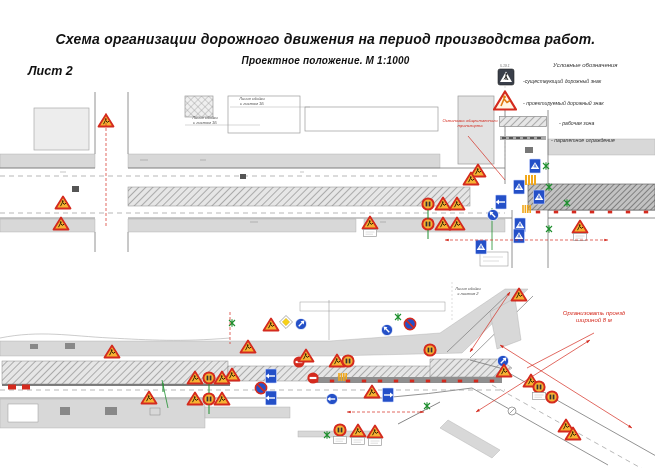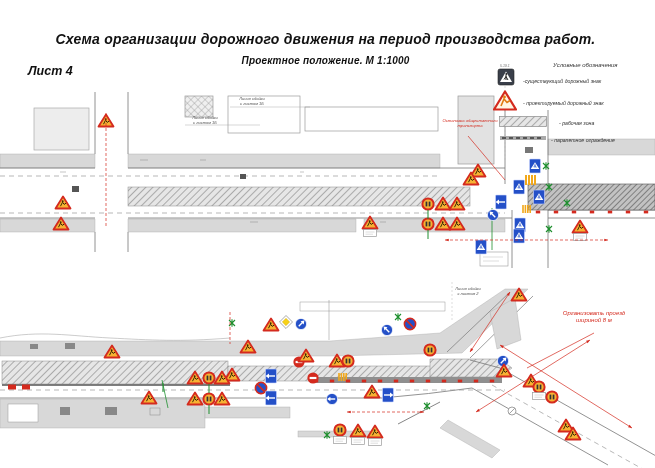--- a/index.html
+++ b/index.html
@@ -634,21 +634,21 @@
           <text x="468" y="290" font-size="4" fill="#555" text-anchor="middle" font-style="italic" font-family="&quot;Liberation Sans&quot;, sans-serif"><tspan x="468" dy="0">Линия сбойки</tspan><tspan x="468" dy="5.2">с листом 2</tspan></text>
           <text x="594" y="315" font-size="6" fill="#D42A1E" text-anchor="middle" font-style="italic" font-family="&quot;Liberation Sans&quot;, sans-serif"><tspan x="594" dy="0">Организовать проезд</tspan><tspan x="594" dy="7.2">шириной 8 м</tspan></text>
         </g>
     </g>
   </svg>
 
   <div class="title">
     <div>Схема организации дорожного движения на период производства работ.</div>
     <div class="l2">Проектное положение. М 1:1000</div>
   </div>
-  <div class="sheet">Лист 4</div>
+  <div class="sheet">Лист 2</div>
 
   <div class="legend">
     <div class="hd">Условные обозначения</div>
     <div class="code">5.19.1</div>
 
     <svg class="licon" style="left:10px;top:8px" width="18" height="18" viewBox="0 0 18 18">
       <rect x="1" y="1" width="16" height="16" rx="2" fill="#3a3f4a" stroke="#222" stroke-width="0.6"></rect>
       <polygon points="9,3.5 15,14 3,14" fill="#fff"></polygon>
       <path d="M9,7 L9,12 M9,8.5 L7,11.5 M9,8.5 L11,12" stroke="#222" stroke-width="1" fill="none"></path>
       <circle cx="9.3" cy="6" r="1" fill="#222"></circle>

